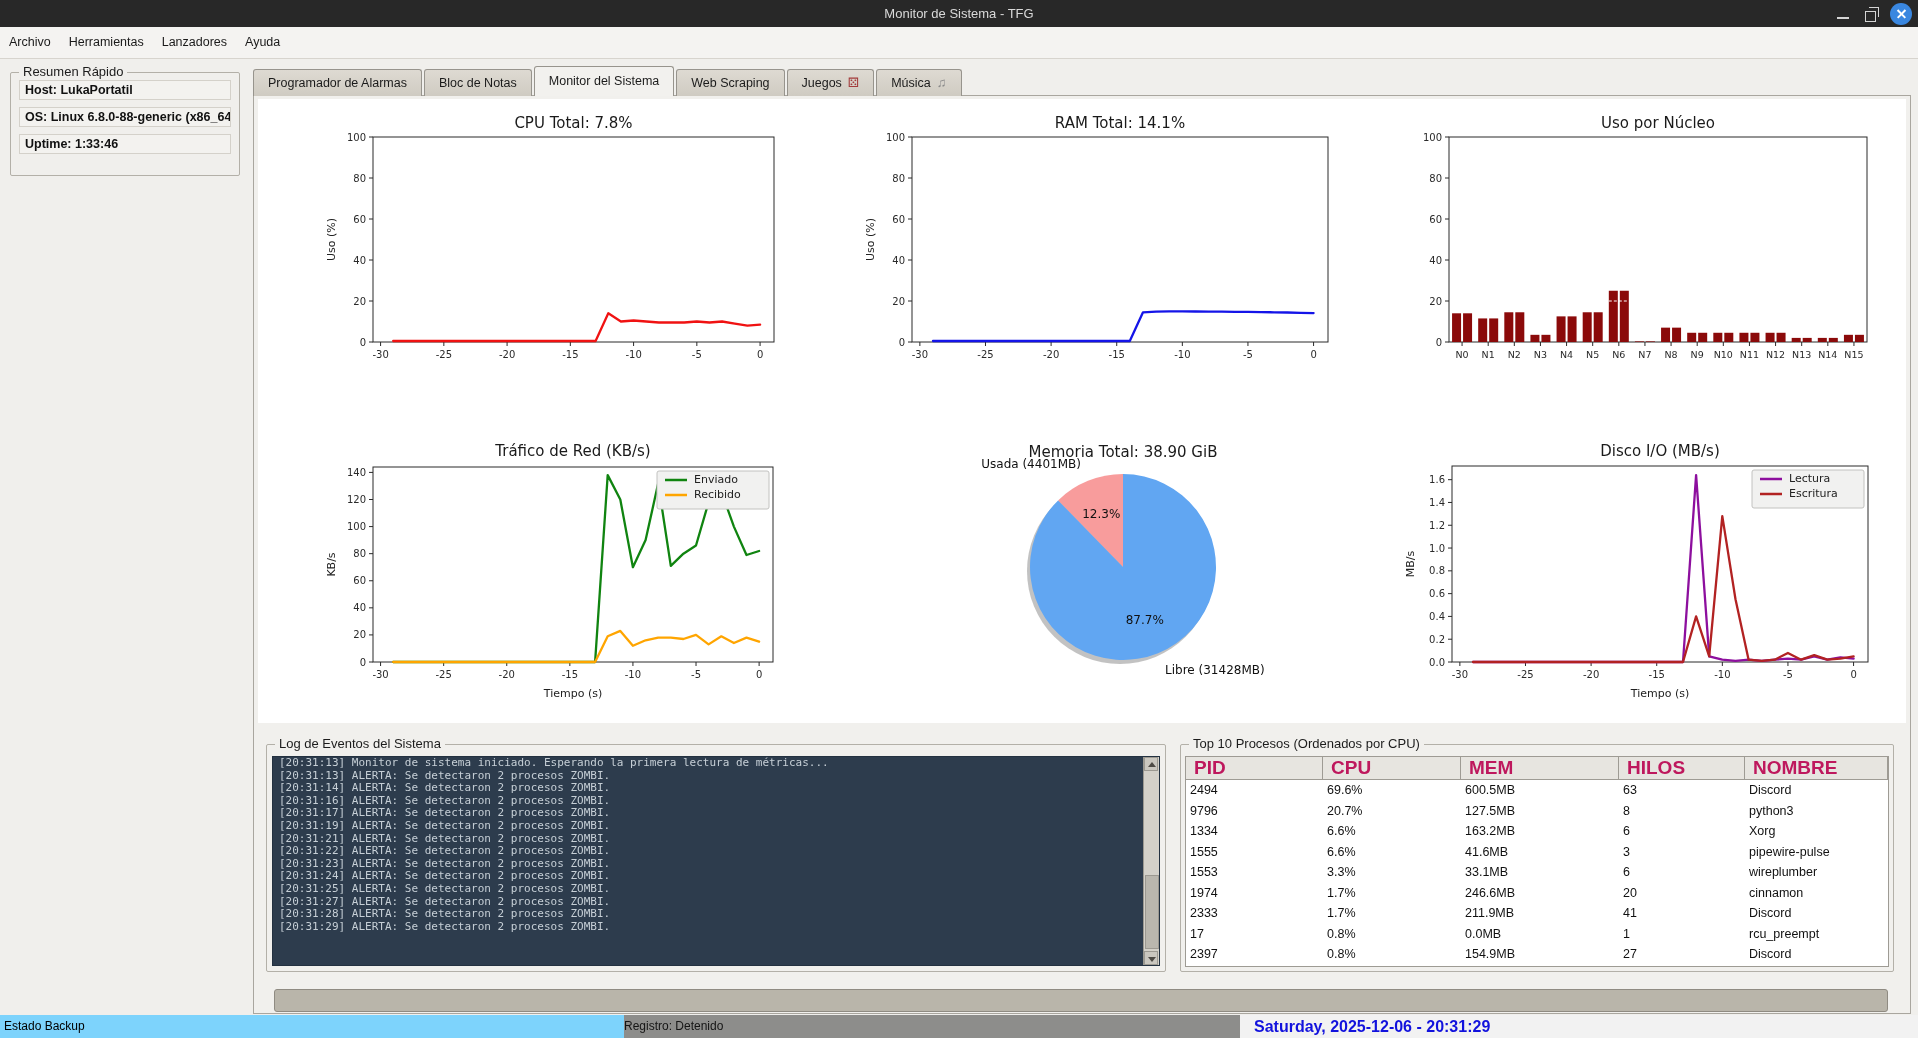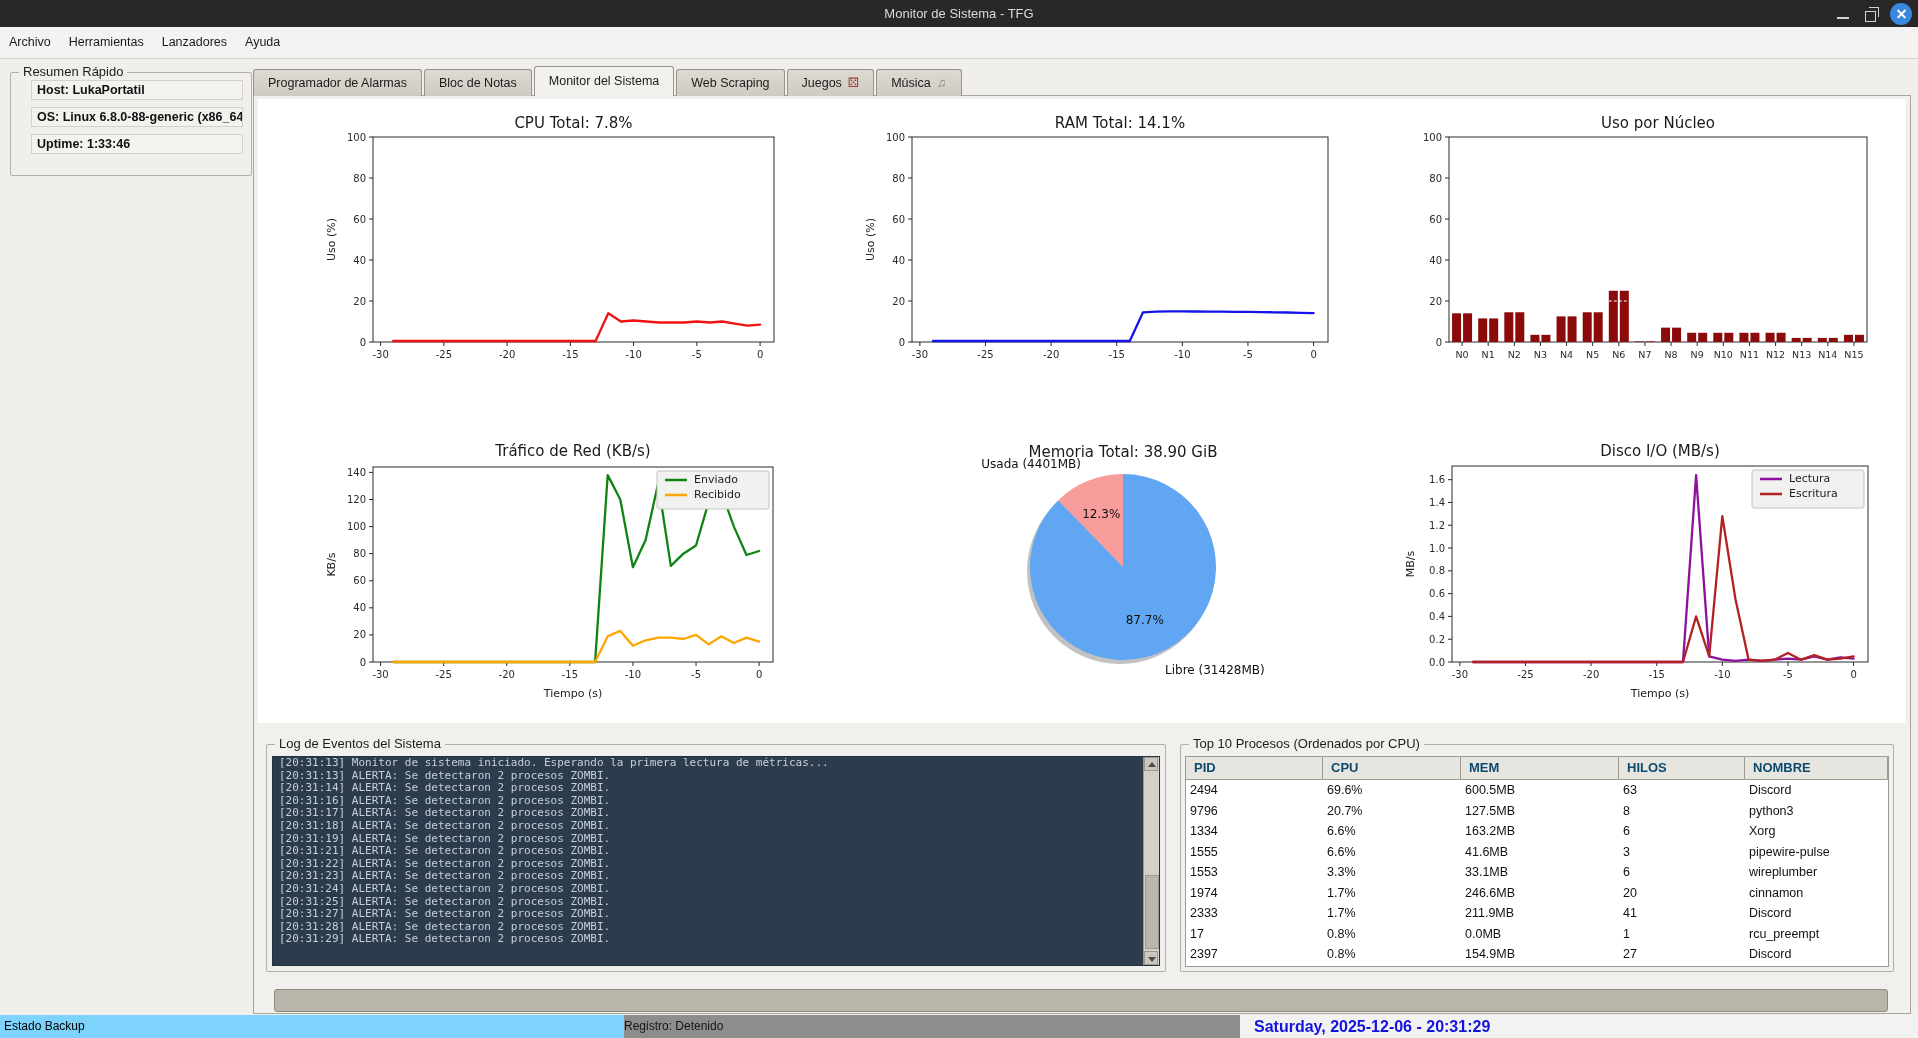--- a/index.html
+++ b/index.html
@@ -18,21 +18,21 @@
   .btn-close{right:6px;background:#3a87e0;border-radius:50%;}
   .btn-close .x1,.btn-close .x2{position:absolute;left:5.5px;top:10px;width:11px;height:1.8px;background:#fff;}
   .btn-close .x1{transform:rotate(45deg);} .btn-close .x2{transform:rotate(-45deg);}
   
   .menubar{position:absolute;left:0;top:27px;width:1918px;height:31px;background:#f4f3f1;
        border-bottom:1px solid #d7d4ce;display:flex;align-items:center;}
   .menu-item{padding:0 9px;font-size:12.5px;color:#1a1a1a;height:31px;line-height:31px;cursor:default;}
   
   .groupbox{position:absolute;border:1px solid #b3b0a8;border-radius:2px;}
   .gb-label{position:absolute;top:-9px;left:8px;background:#f0efec;padding:0 4px;font-size:13px;color:#1c1c1c;white-space:nowrap;}
-  #sidebar-frame{left:10px;top:72px;width:228px;height:102px;background:#f0efec;padding-left:12px;}
+  #sidebar-frame{left:10px;top:72px;width:228px;height:102px;background:#f0efec;}
   .sysinfo-row{position:relative;margin:7px 8px 5px 8px;height:18px;line-height:18px;background:#f3f2ef;
        border:1px solid #d4d1ca;font-size:12.5px;font-weight:bold;color:#111;padding-left:5px;white-space:nowrap;overflow:hidden;}
   
   .tabstrip{position:absolute;left:253px;top:66px;height:30px;display:flex;align-items:flex-end;z-index:3;}
   .tab{height:26px;line-height:26px;padding:0 14px;margin-right:2px;font-size:12.5px;color:#1b1b1b;
        background:linear-gradient(#dedad2,#cfcbc2);border:1px solid #97948d;border-bottom:none;
        border-radius:3px 3px 0 0;white-space:nowrap;}
   .tab.active{height:29px;line-height:29px;background:#f2f1ee;position:relative;z-index:4;}
   .tab .icon{margin-left:6px;color:#8a8a8a;font-size:13px;}
   .tab .icon.die{color:#a33c3c;}
@@ -54,21 +54,21 @@
   .scr-btn .tri-up{position:absolute;left:3px;top:4px;width:0;height:0;border-left:4px solid transparent;border-right:4px solid transparent;border-bottom:5px solid #4e4b45;}
   .scr-btn .tri-dn{position:absolute;left:3px;top:5px;width:0;height:0;border-left:4px solid transparent;border-right:4px solid transparent;border-top:5px solid #4e4b45;}
   .scr-thumb{position:absolute;left:1px;width:12px;top:118px;bottom:16px;background:#bab7ae;border:1px solid #9c9991;}
   
   #proc-frame{left:1180px;top:744px;width:712px;height:226px;z-index:3;background:#f1f0ed;}
   #proc-frame .gb-label{background:#f1f0ed;}
   .proc-table{position:absolute;left:4px;top:11px;right:4px;bottom:4px;background:#fff;
        border:1px solid #9e9b94;overflow:hidden;}
   .proc-header{display:grid;grid-template-columns:137px 138px 158px 126px 1fr;height:23px;background:#e7e5e0;}
   .proc-header .hcell{border-right:1px solid #9e9b94;border-bottom:1px solid #9e9b94;
-       font-size:13px;font-weight:bold;color:#0c4a6e;line-height:22px;padding-left:8px;}
+       font-size:19px;font-weight:bold;color:#be185d;line-height:22px;padding-left:8px;}
   .proc-row{display:grid;grid-template-columns:137px 138px 158px 126px 1fr;height:20.5px;}
   .proc-row .cell{font-size:12.5px;color:#111;line-height:20.5px;padding-left:4px;white-space:nowrap;overflow:hidden;}
   
   .progress-strip{position:absolute;left:274px;top:989px;width:1612px;height:21px;background:#b9b5aa;
        border:1px solid #8f8b82;border-radius:3px;z-index:3;}
   .statusbar{position:absolute;left:0;top:1015px;width:1918px;height:23px;background:#f2f2f2;}
   .st-backup{position:absolute;left:0;top:0;width:624px;height:23px;background:#7dd3fc;
        font-size:12px;color:#000;line-height:23px;padding-left:4px;box-sizing:border-box;}
   .st-registro{position:absolute;left:624px;top:0;width:616px;height:25px;background:#8d8d8b;
        font-size:12px;color:#151515;line-height:23px;padding-left:0;box-sizing:border-box;}
@@ -370,21 +370,20 @@
 
   <div class="groupbox" id="log-frame">
     <span class="gb-label">Log de Eventos del Sistema</span>
     <div class="logbox" id="logbox">
       <div id="loglines">
           <div class="logline">[20:31:13] Monitor de sistema iniciado. Esperando la primera lectura de métricas...</div>
           <div class="logline">[20:31:13] ALERTA: Se detectaron 2 procesos ZOMBI.</div>
           <div class="logline">[20:31:14] ALERTA: Se detectaron 2 procesos ZOMBI.</div>
           <div class="logline">[20:31:16] ALERTA: Se detectaron 2 procesos ZOMBI.</div>
           <div class="logline">[20:31:17] ALERTA: Se detectaron 2 procesos ZOMBI.</div>
-          <div class="logline">[20:31:18] ALERTA: Se detectaron 2 procesos ZOMBI.</div>
           <div class="logline">[20:31:19] ALERTA: Se detectaron 2 procesos ZOMBI.</div>
           <div class="logline">[20:31:21] ALERTA: Se detectaron 2 procesos ZOMBI.</div>
           <div class="logline">[20:31:22] ALERTA: Se detectaron 2 procesos ZOMBI.</div>
           <div class="logline">[20:31:23] ALERTA: Se detectaron 2 procesos ZOMBI.</div>
           <div class="logline">[20:31:24] ALERTA: Se detectaron 2 procesos ZOMBI.</div>
           <div class="logline">[20:31:25] ALERTA: Se detectaron 2 procesos ZOMBI.</div>
           <div class="logline">[20:31:27] ALERTA: Se detectaron 2 procesos ZOMBI.</div>
           <div class="logline">[20:31:28] ALERTA: Se detectaron 2 procesos ZOMBI.</div>
           <div class="logline">[20:31:29] ALERTA: Se detectaron 2 procesos ZOMBI.</div>
         </div>

